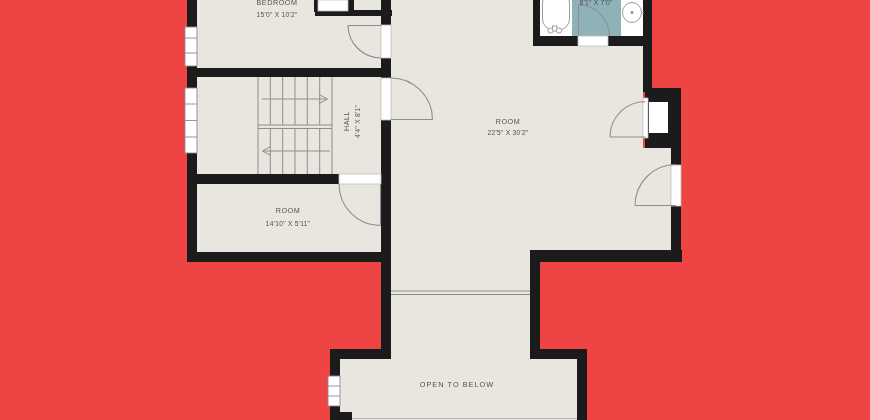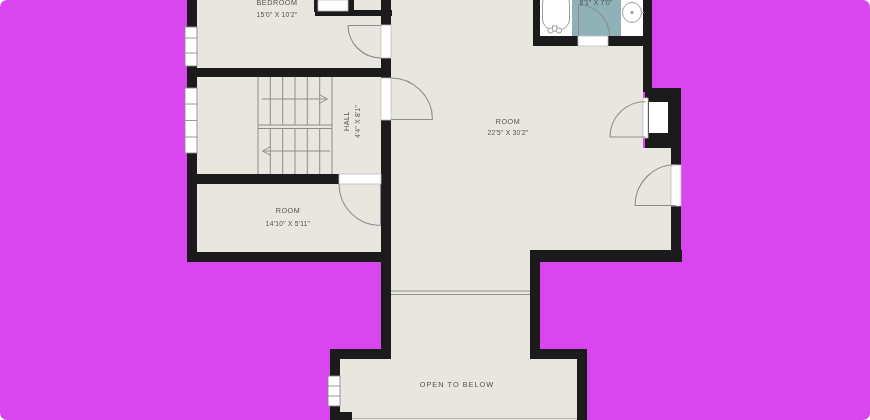--- a/index.html
+++ b/index.html
@@ -1,16 +1,16 @@
 <!DOCTYPE html>
 <html><head>
 <meta charset="utf-8">
 <style>
   html,body{margin:0;padding:0;background:#ffffff;}
-  .stage{width:870px;height:420px;position:relative;overflow:hidden;background:#d946ef;border-radius:7px;}
+  .stage{width:870px;height:420px;position:relative;overflow:hidden;background:#ef4444;}
   svg{display:block;}
   text{font-family:"Liberation Sans",sans-serif;text-anchor:middle;}
   .nm{font-size:8px;letter-spacing:.6px;}
   .dm{font-size:7.4px;letter-spacing:.3px;}
   .otb{font-size:8px;letter-spacing:1.1px;}
 </style>
 </head>
 <body>
 
 <div class="stage">

